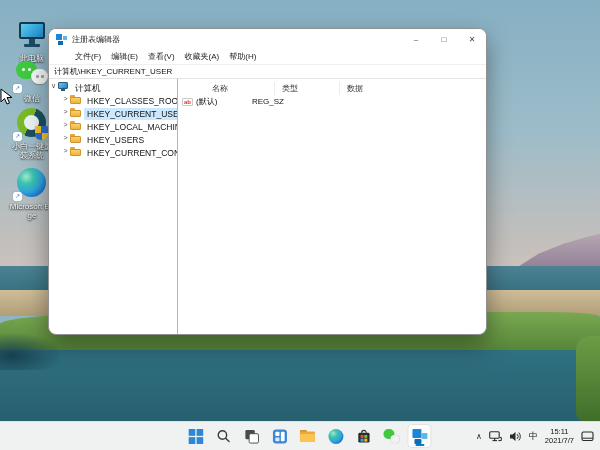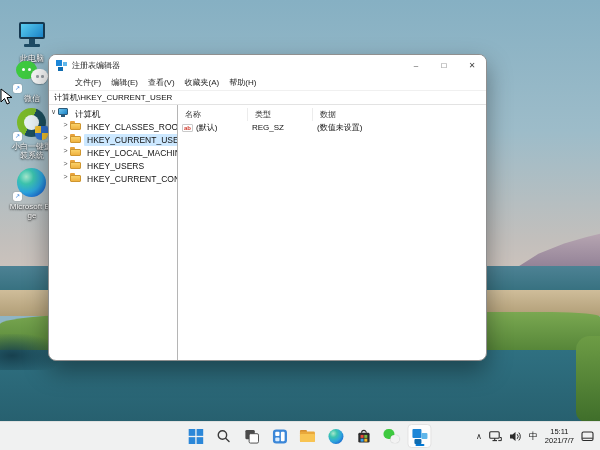--- a/index.html
+++ b/index.html
@@ -43,21 +43,21 @@
   .xb-shield { position:absolute; right:1px; bottom:0px; width:13px; height:14px; border-radius:2px 2px 6px 6px;
     background:conic-gradient(#2f6fd0 0 90deg, #f2c22e 90deg 180deg, #2f6fd0 180deg 270deg, #f2c22e 270deg 360deg); box-shadow:0 0 1px rgba(0,0,0,.5); }
   
   .edge-ball { position:absolute; left:2px; top:0; width:29px; height:29px; border-radius:50%;
     background:radial-gradient(circle at 32% 30%, #a7e8cd 0%, #3cc4ae 26%, #2da5dc 55%, #1d6fd0 78%, #17509f 100%); }
 
   
   .cursor { position:absolute; left:0px; top:88px; }
 
   
-  .win { position:absolute; left:48px; top:54px; width:439px; height:307px; background:#fff;
+  .win { position:absolute; left:48px; top:28px; width:439px; height:307px; background:#fff;
     border:1px solid #8f8f8f; border-radius:8px; box-shadow:0 10px 24px rgba(0,0,0,.38); overflow:hidden; display:flex; flex-direction:column; }
   .titlebar { height:20px; display:flex; align-items:center; padding-left:7px; background:#fff; flex:0 0 auto; }
   .app-ico { width:11px; height:11px; position:relative; margin-right:5px; }
   .app-ico b { position:absolute; background:#1b86d8; }
   .app-ico b:nth-child(1){ left:0; top:0; width:6px; height:6px; }
   .app-ico b:nth-child(2){ right:0; top:2px; width:4px; height:4px; background:#5fb6ea; }
   .app-ico b:nth-child(3){ left:2px; bottom:0; width:5px; height:4px; background:#0f6cb0; }
   .title-txt { font-size:8px; color:#222; }
   .win-ctrls { margin-left:auto; display:flex; height:100%; }
   .win-ctrls span { width:28px; display:flex; align-items:center; justify-content:center; font-size:8px; color:#444; }
@@ -72,21 +72,21 @@
   .trow.child { padding-left:12px; }
   .trow .name { padding:1px 3px; border-radius:1px; }
   .trow.sel .name { background:#cce8ff; }
   .mini-pc { width:11px; height:9px; position:relative; margin-right:3px; flex:0 0 auto; }
   .mini-pc i { position:absolute; left:0; top:0; width:10px; height:7px; background:linear-gradient(135deg,#6fc6ee,#1b82c6); border:1px solid #2b5a7a; border-radius:1px; }
   .mini-pc u { position:absolute; left:3px; bottom:0; width:4px; height:2px; background:#2b5a7a; }
   .folder { width:11px; height:9px; position:relative; margin-right:3px; flex:0 0 auto; }
   .folder i { position:absolute; left:0; top:0; width:5px; height:3px; background:#e8a33d; border-radius:1px 1px 0 0; }
   .folder u { position:absolute; left:0; top:1.5px; width:11px; height:7.5px; background:linear-gradient(#fad269,#efb13f); border-radius:1px; border:0.5px solid #cf962f; }
   .list { flex:1; display:flex; flex-direction:column; padding-top:3px; min-width:0; }
-  .lhead { display:flex; height:13px; align-items:center; }
+  .lhead { display:flex; height:13px; align-items:center;margin-left:27px; }
   .lhead div { font-size:8px; color:#333; padding-left:7px; border-right:1px solid #ececec; height:100%; display:flex; align-items:center; }
   .c-name { width:70px; flex:0 0 auto; }
   .c-type { width:65px; flex:0 0 auto; }
   .c-data { flex:1; border-right:none !important; }
   .lrow { display:flex; height:13px; align-items:center; }
   .lrow div { font-size:8px; color:#111; padding-left:4px; display:flex; align-items:center; }
   .ab-ico { display:inline-block; width:11px; height:8px; background:#fff; border:1px solid #c9c9c9; border-radius:1px; color:#d03b2e; font-size:6px; font-weight:bold; line-height:6px; text-align:center; margin-right:3px; }
 
   
   .taskbar { position:absolute; left:0; bottom:0; width:600px; height:29px; background:rgba(243,243,243,.97);
@@ -250,23 +250,20 @@
         <div class="c-data">数据</div>
       </div>
       <div class="lrow">
         <div class="c-name">
           <span class="ab-ico">ab</span>
           <span>(默认)</span>
         </div>
         <div class="c-type">
             <span>REG_SZ</span>
           </div>
-        <div class="c-data">
-            <span>(数值未设置)</span>
-          </div>
       </div>
     </div>
   </div>
 </div>
 
 <div class="taskbar">
   <div class="tb-center">
     <div class="tb-btn">
       <svg width="15" height="15" viewBox="0 0 16 16">
         <rect x="0" y="0" width="7.3" height="7.3" fill="#2b87d8"></rect>

